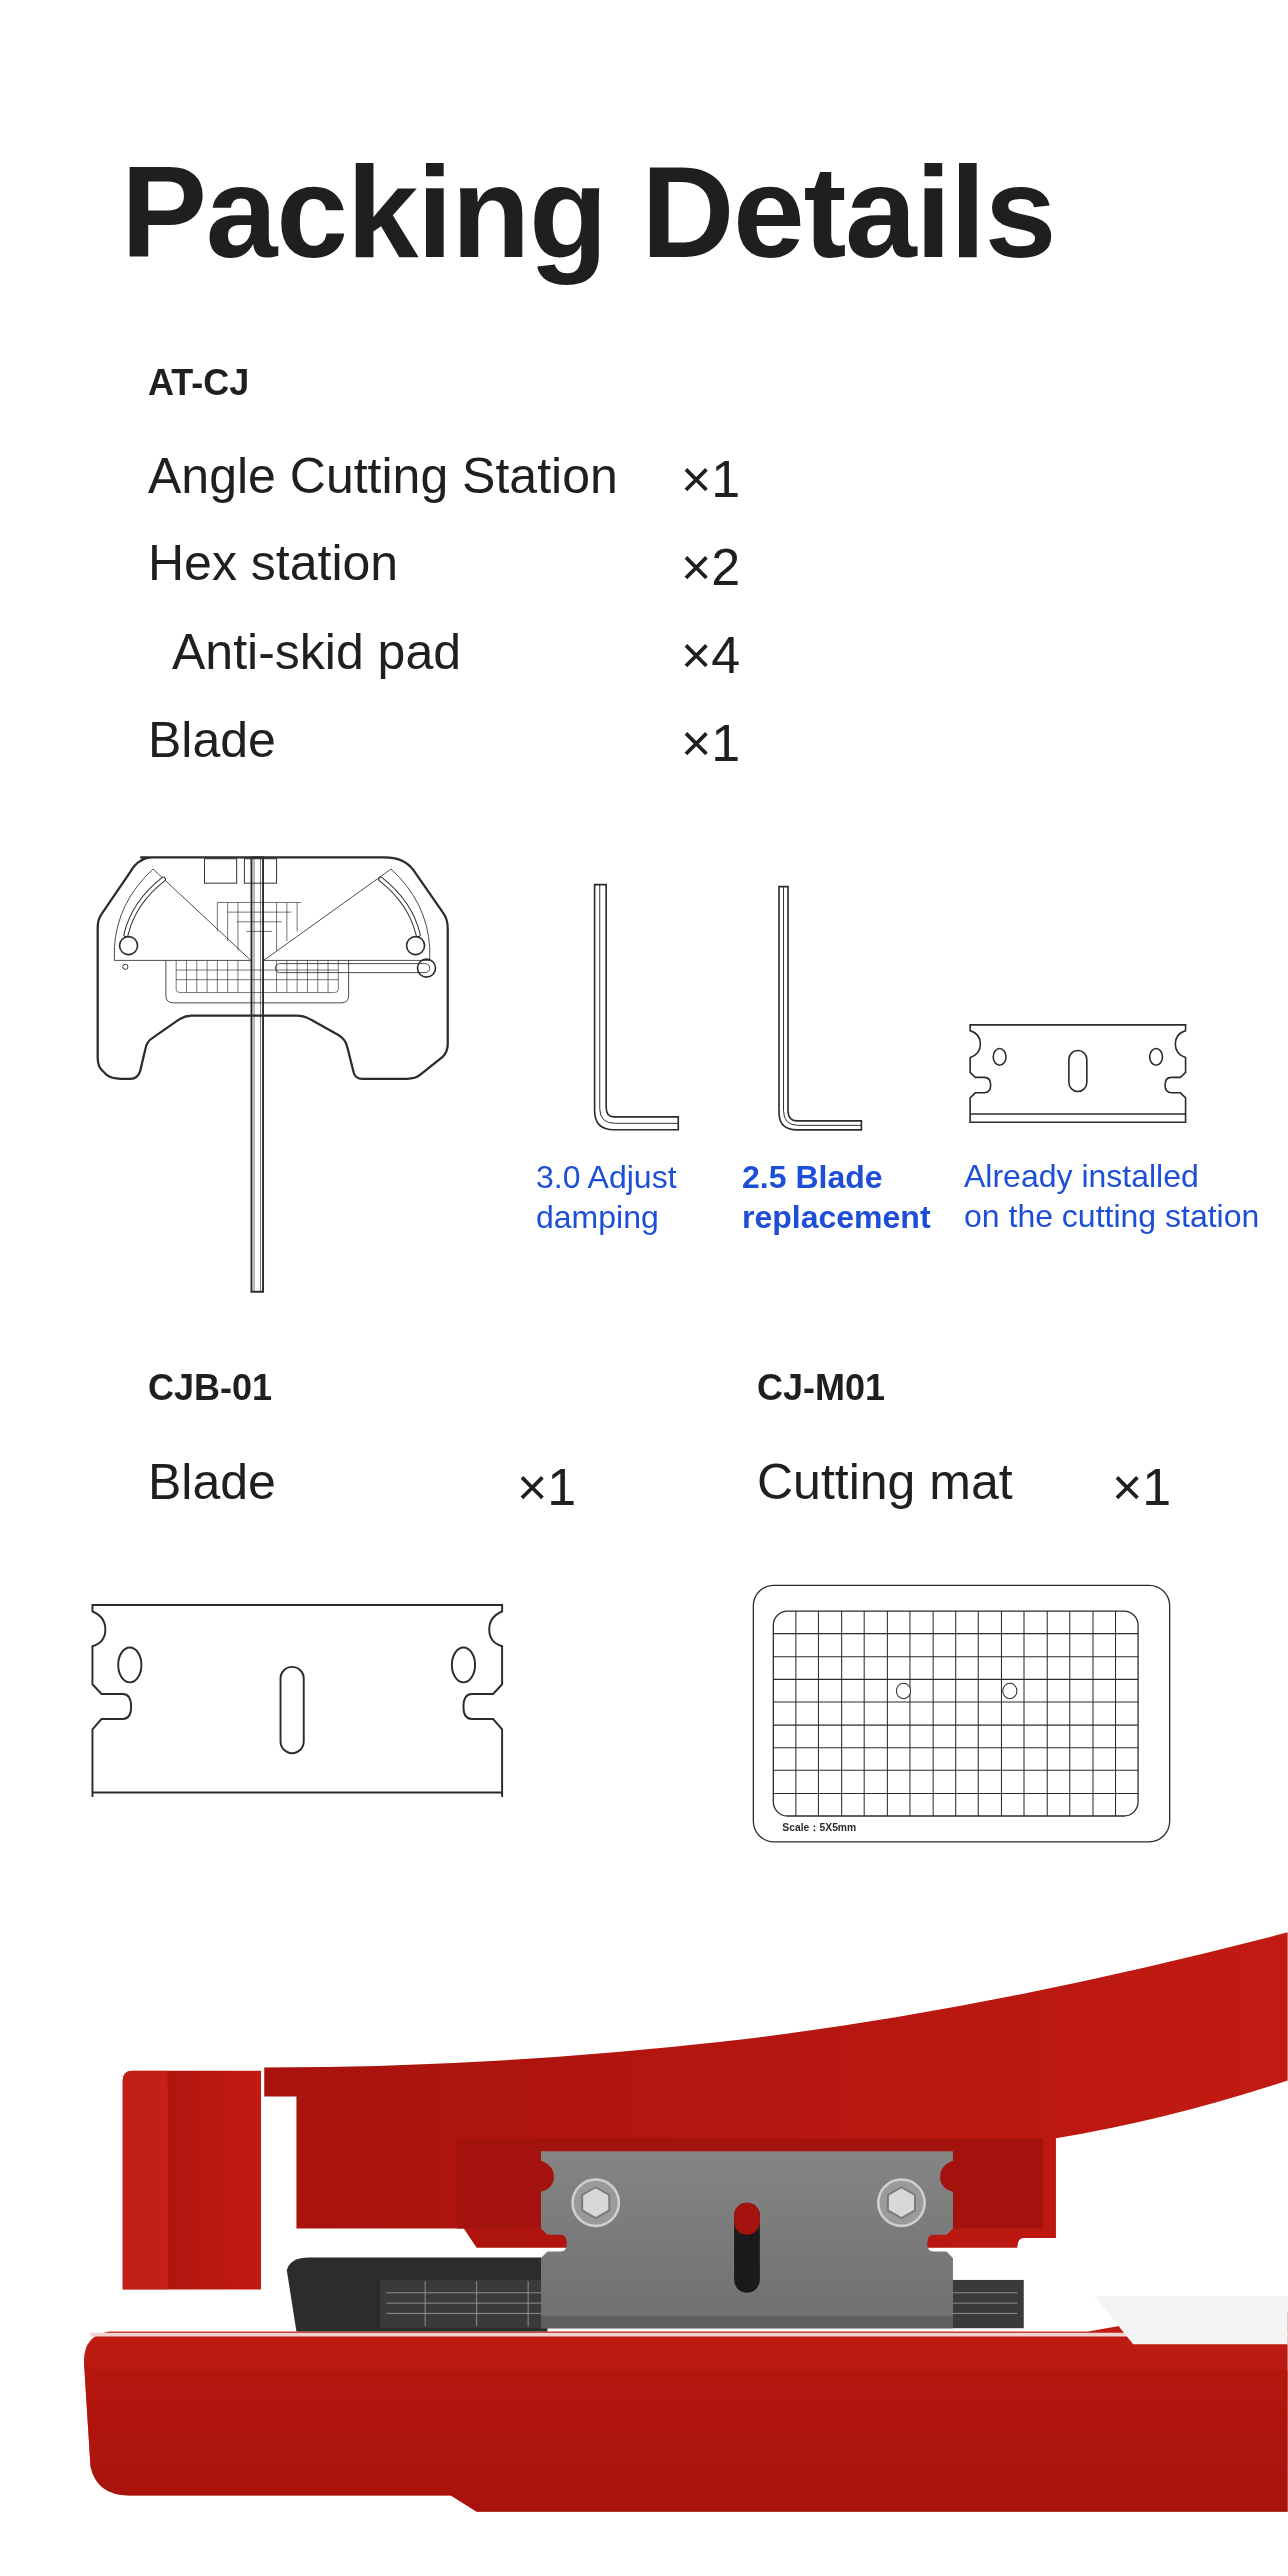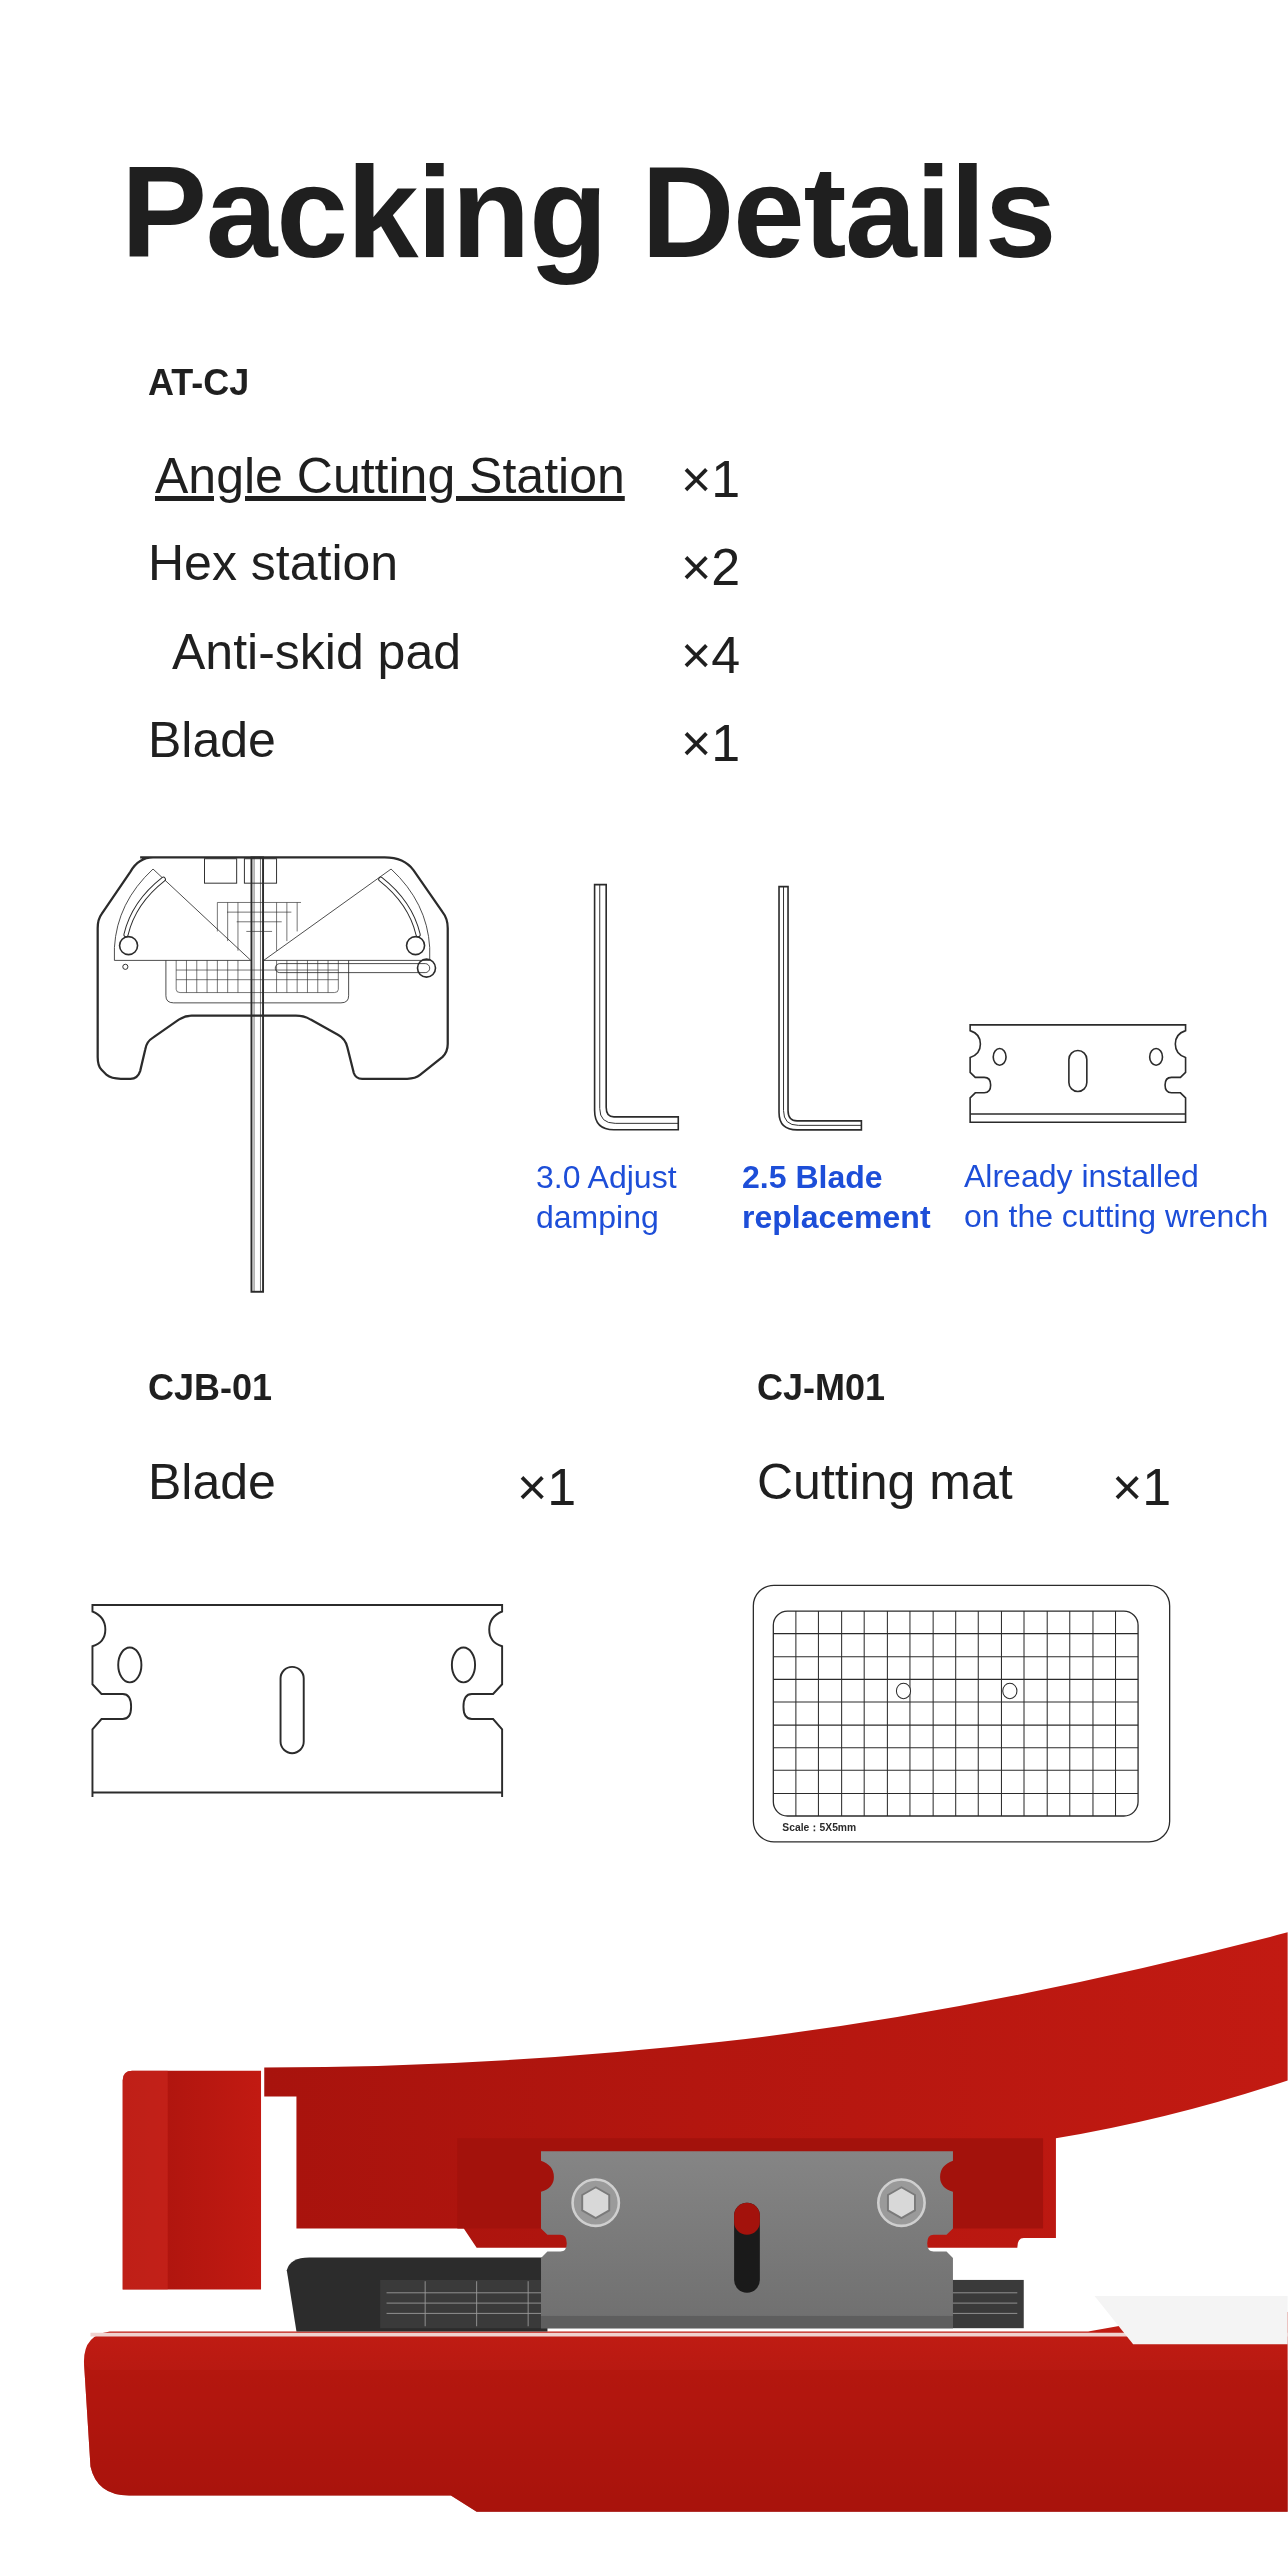--- a/index.html
+++ b/index.html
@@ -15,21 +15,21 @@
   .photo { left: 0; top: 1868px; width: 1288px; height: 708px; }
 </style>
 </head>
 <body>
 
 <div class="abs title">Packing Details</div>
 
 <div class="abs model" style="left:148px; top:365px;">AT-CJ</div>
 
 <div>
-  <div class="abs item" style="left:155px; top:451px;text-decoration:underline;">Angle Cutting Station</div>
+  <div class="abs item" style="left:148px; top:451px;">Angle Cutting Station</div>
   <div class="abs qty" style="left:681px; top:453px;">×1</div>
 
   <div class="abs item" style="left:148px; top:538px;">Hex station</div>
   <div class="abs qty" style="left:681px; top:541px;">×2</div>
 
   <div class="abs item" style="left:148px; top:627px;margin-left:24px;">Anti-skid pad</div>
   <div class="abs qty" style="left:681px; top:629px;">×4</div>
 
   <div class="abs item" style="left:148px; top:715px;">Blade</div>
   <div class="abs qty" style="left:681px; top:717px;">×1</div>
@@ -122,21 +122,21 @@
 <div class="abs caption" style="left:536px; top:1157px;">
   <div>3.0 Adjust</div>
   <div>damping</div>
 </div>
 <div class="abs caption" style="left:742px; top:1157px;font-weight:bold;">
   <div>2.5 Blade</div>
   <div>replacement</div>
 </div>
 <div class="abs caption" style="left:964px; top:1156px;">
   <div>Already installed</div>
-  <div>on the cutting wrench</div>
+  <div>on the cutting station</div>
 </div>
 
 <div class="abs model" style="left:148px; top:1370px;text-align:right;">CJB-01</div>
 <div class="abs item" style="left:148px; top:1457px;">Blade</div>
 <div class="abs qty" style="left:517px; top:1461px;">×1</div>
 
 <div class="abs" style="left:77px; top:1578px;">
   <svg width="438" height="219" viewBox="0 0 680 340" fill="none" stroke="#2b2b2b" stroke-width="3">
     <path d="M24 42 H660 V52 Q640 60 640 80 Q640 100 660 106 V165 L646 180 H613 Q600 180 600 200 Q600 219 613 219 H646 L660 235 V350 H24 V235 L38 219 H71 Q84 219 84 200 Q84 180 71 180 H38 L24 165 V106 Q44 100 44 80 Q44 60 24 52 Z"></path>
     <line x1="24" y1="333" x2="660" y2="333"></line>

